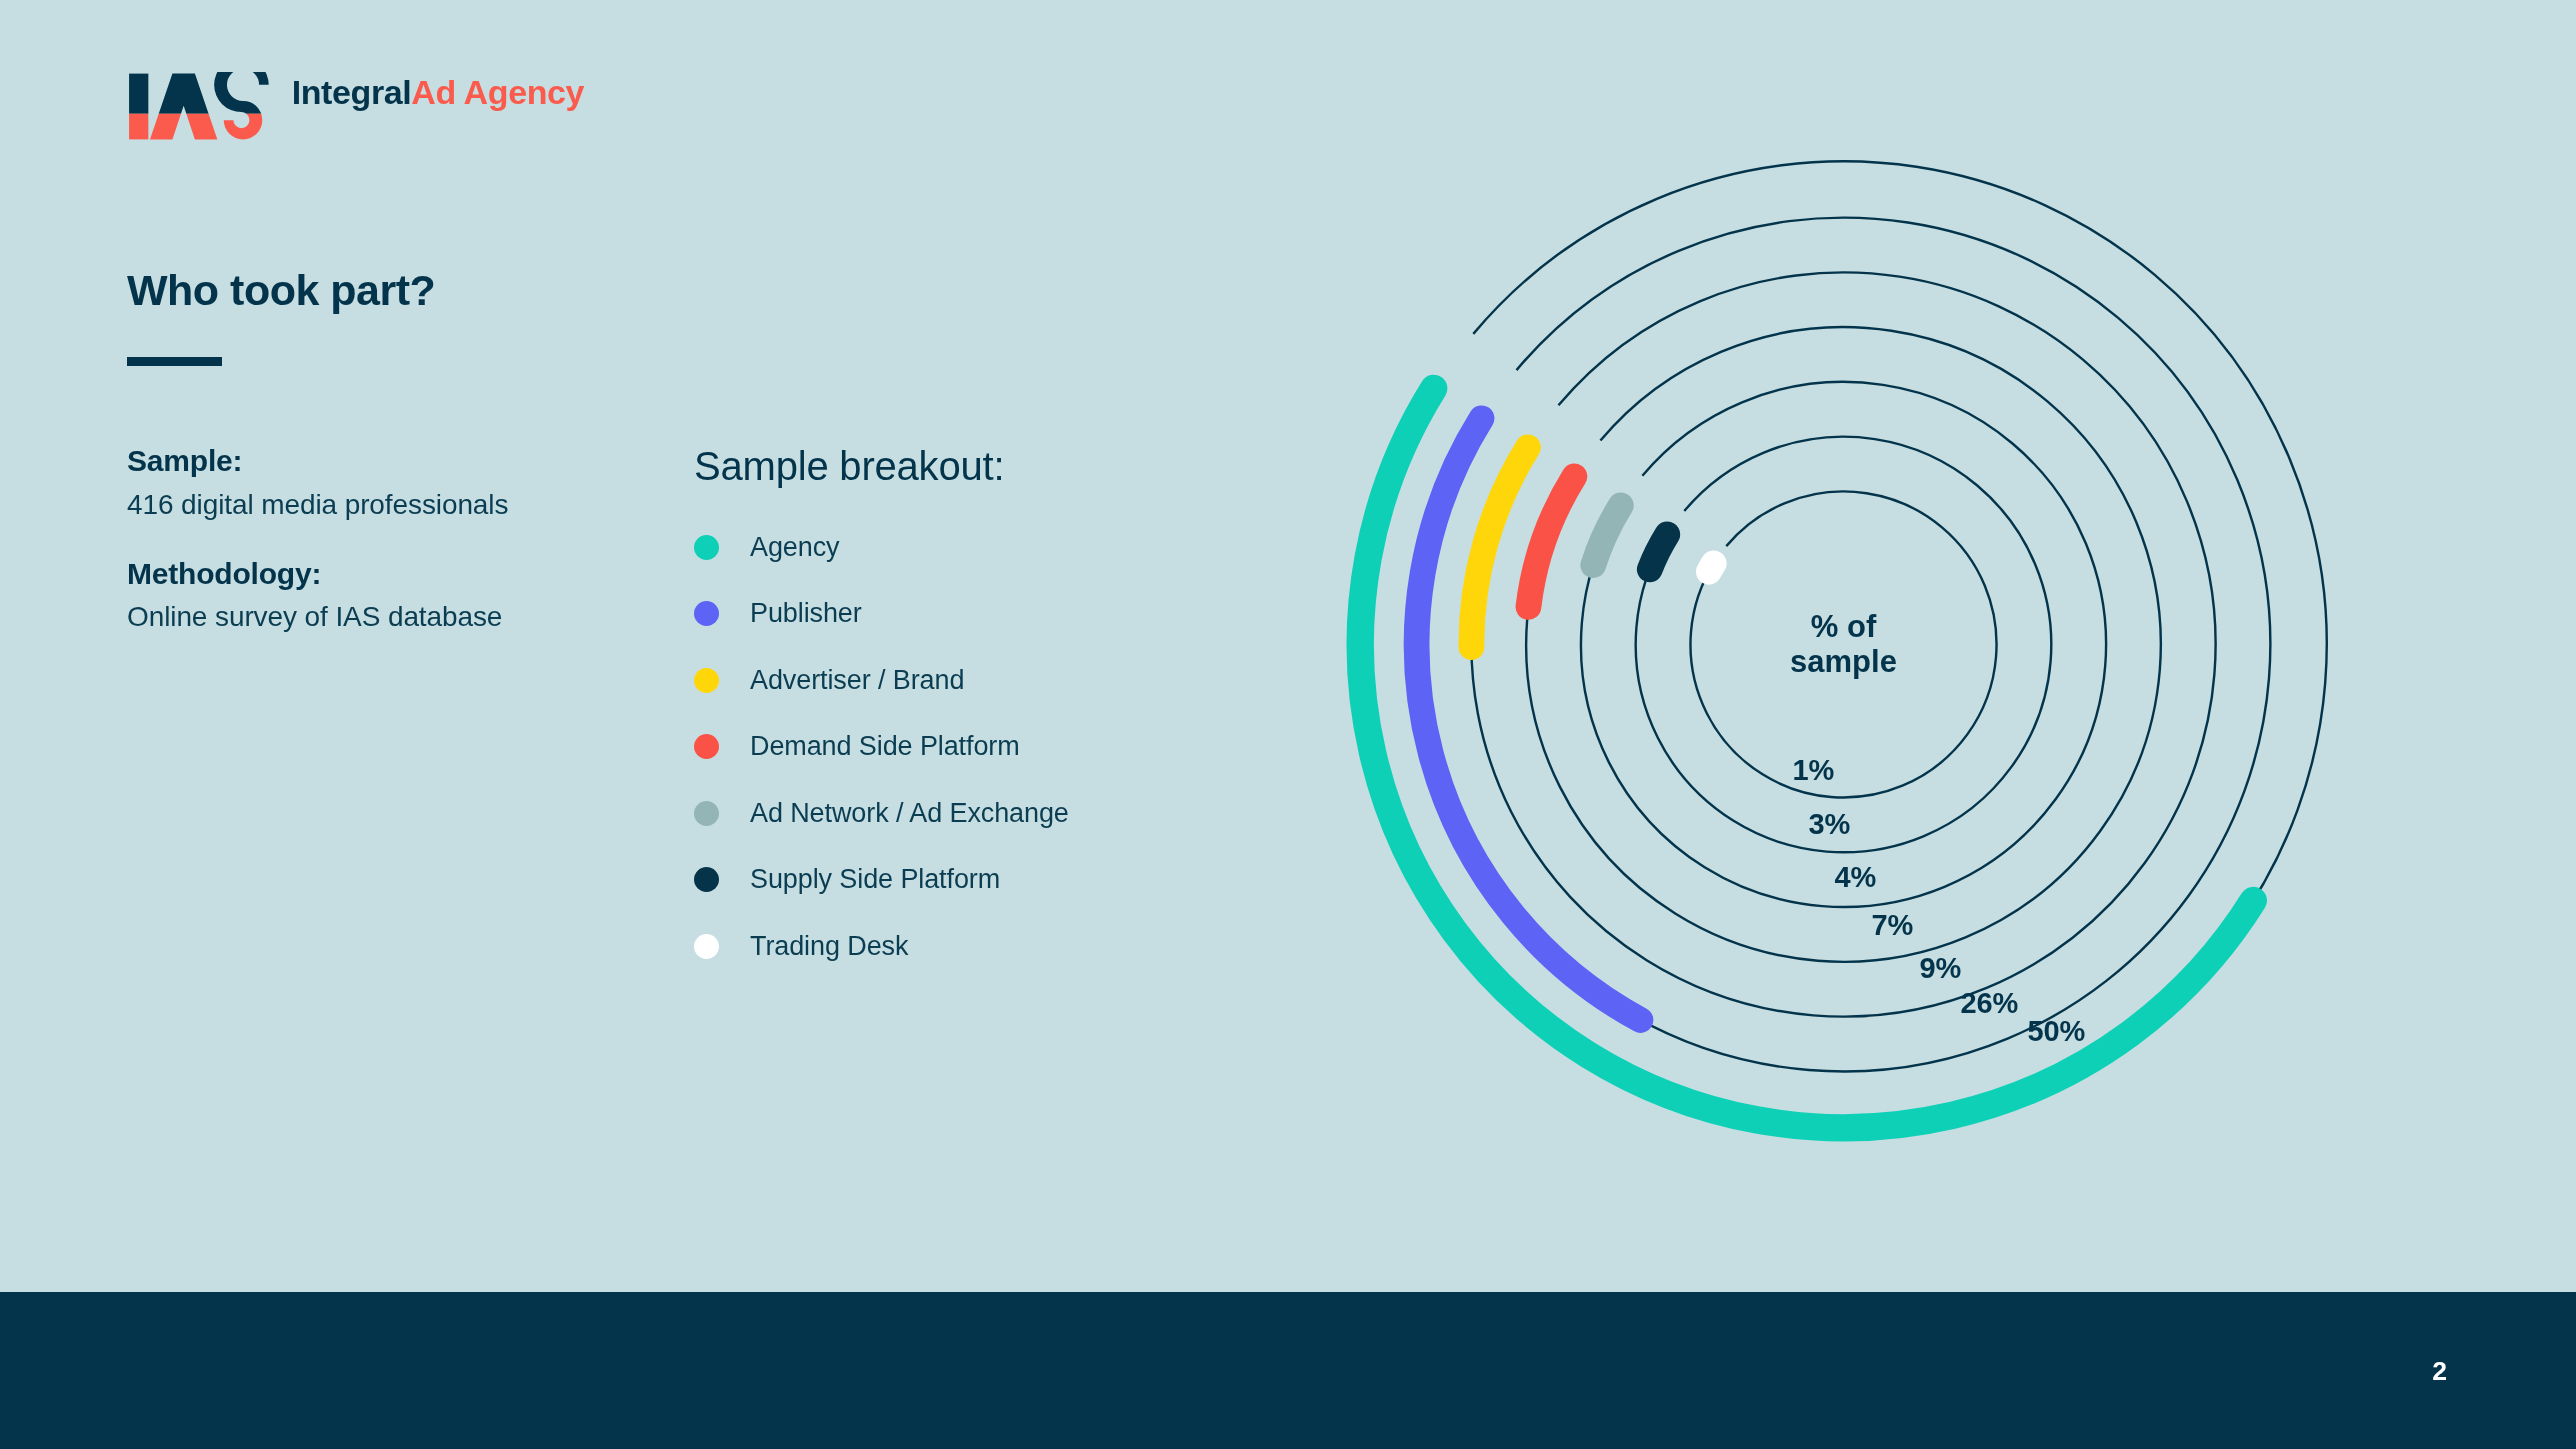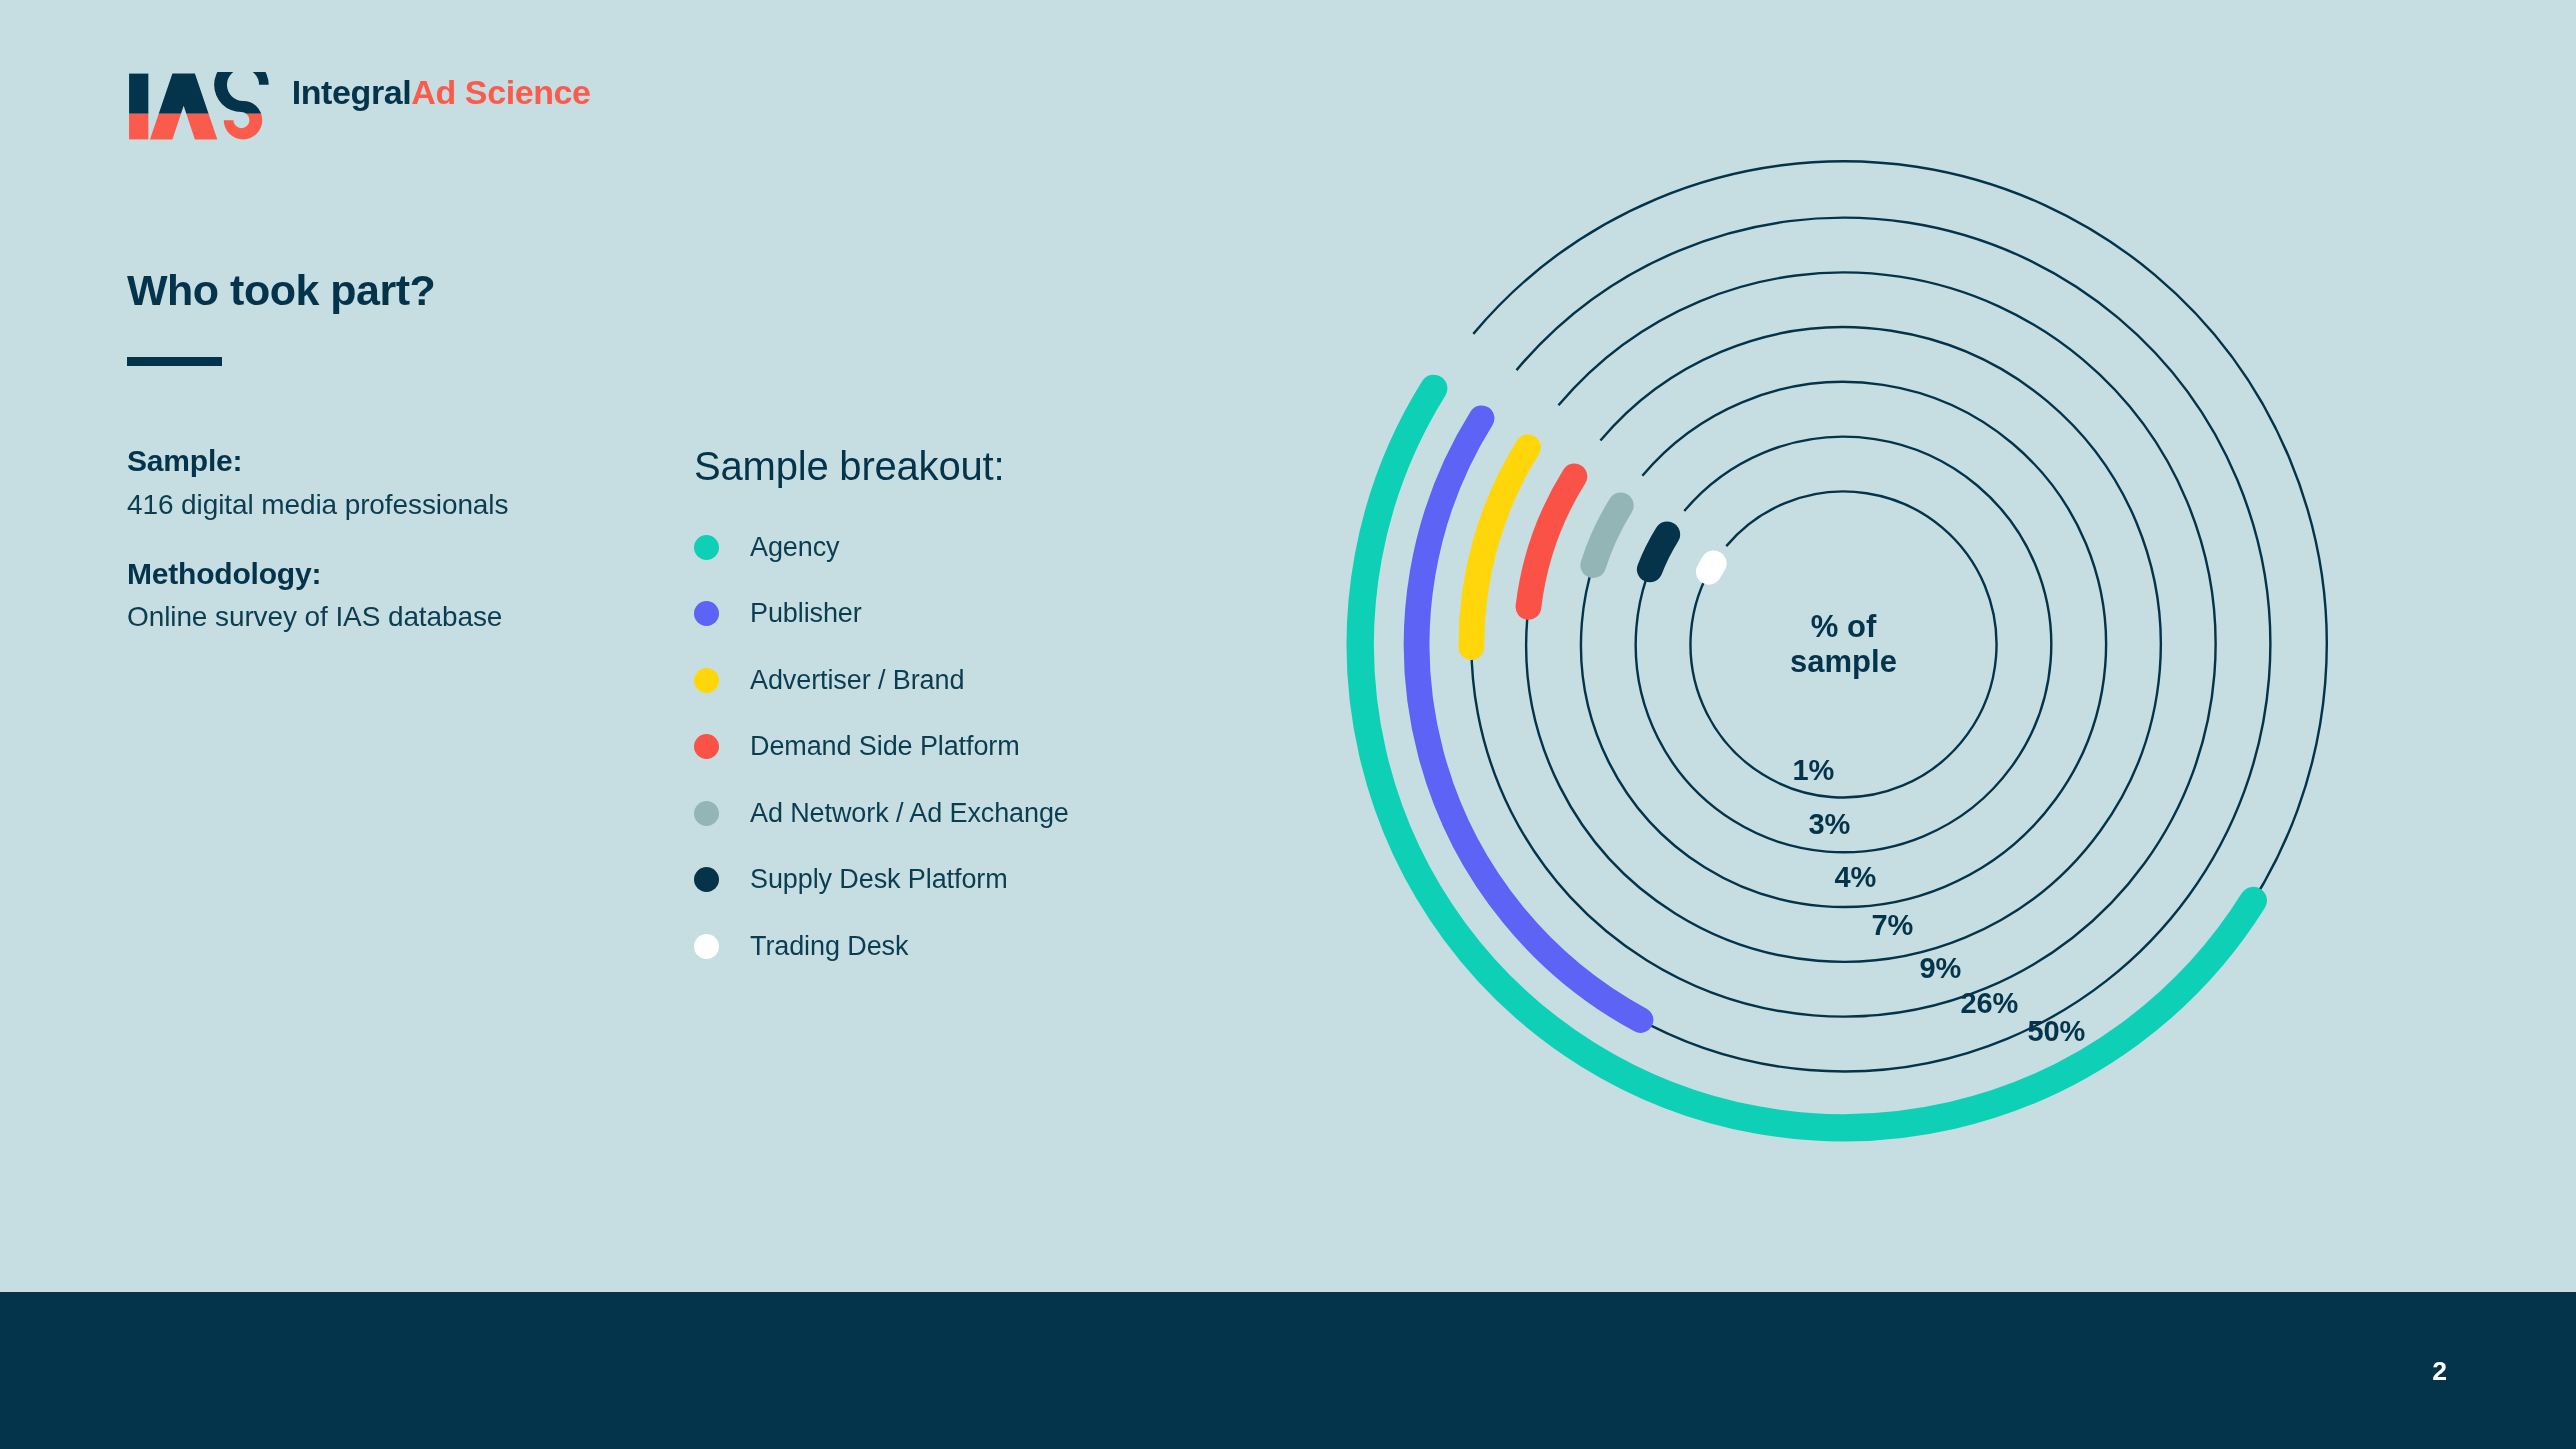--- a/index.html
+++ b/index.html
@@ -223,21 +223,21 @@
         <g clip-path="url(#clipTop)" fill="#03344b">
             <use href="#iasGlyphs"></use>
           </g>
         <g clip-path="url(#clipBot)" fill="#fa5b4c">
             <use href="#iasGlyphs"></use>
           </g>
       </svg>
     </div>
     <div class="logo-words">
       <div class="logo-line1">Integral</div>
-      <div class="logo-line2">Ad Science</div>
+      <div class="logo-line2">Ad Agency</div>
     </div>
   </div>
 
   <div class="page-title">Who took part?</div>
   <div class="title-rule"></div>
 
   <div class="info-col">
     <div class="info-block">
       <div class="info-label">Sample:</div>
       <div class="info-value">416 digital media professionals</div>
@@ -266,21 +266,21 @@
         <div class="legend-item">
           <span class="legend-dot" style="background: rgb(250, 82, 70);"></span>
           <span class="legend-label">Demand Side Platform</span>
         </div>
         <div class="legend-item">
           <span class="legend-dot" style="background: rgb(147, 181, 181);"></span>
           <span class="legend-label">Ad Network / Ad Exchange</span>
         </div>
         <div class="legend-item">
           <span class="legend-dot" style="background: rgb(5, 51, 74);"></span>
-          <span class="legend-label">Supply Desk Platform</span>
+          <span class="legend-label">Supply Side Platform</span>
         </div>
         <div class="legend-item">
           <span class="legend-dot" style="background: rgb(255, 255, 255);"></span>
           <span class="legend-label">Trading Desk</span>
         </div>
       </div>
   </div>
 
   <div class="chart-wrap">
     <svg id="chart-svg" viewBox="-650 -650 1300 1300" aria-hidden="true">

